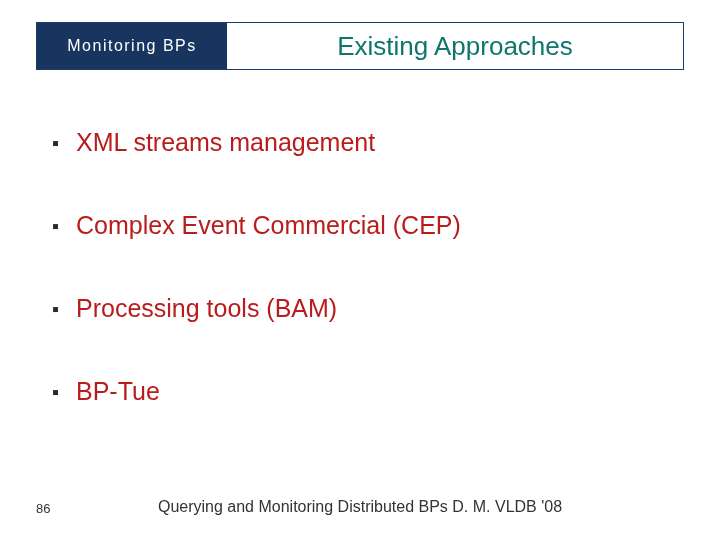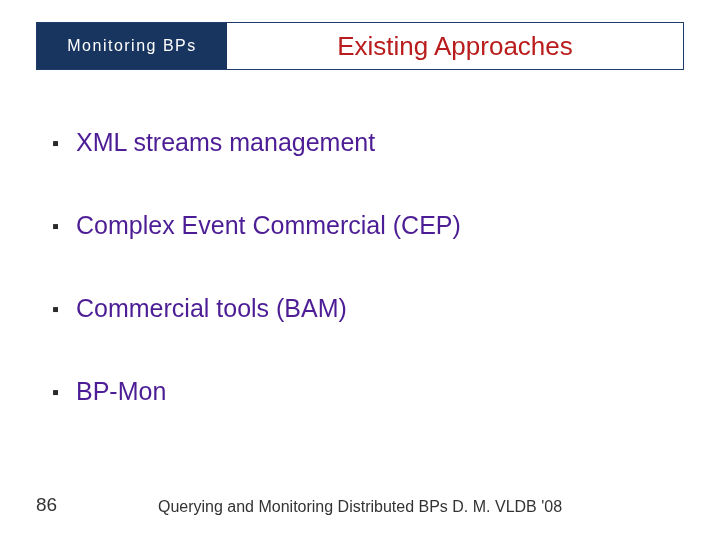--- a/index.html
+++ b/index.html
@@ -23,21 +23,21 @@
     align-items: center;
     justify-content: center;
     font-size: 16px;
     letter-spacing: 1.5px;
   }
   .title-main {
     flex: 1;
     display: flex;
     align-items: center;
     justify-content: center;
-    color: #b91c1c;
+    color: #0f766e;
     font-size: 26px;
   }
   .bullets {
     position: absolute;
     top: 128px;
     left: 52px;
     width: 616px;
   }
   .bullet-item {
     display: flex;
@@ -46,27 +46,27 @@
   }
   .bullet-marker {
     width: 10px;
     font-size: 20px;
     color: #2a2a2a;
     margin-right: 14px;
     line-height: 1;
   }
   .bullet-text {
     font-size: 25px;
-    color: #4c1d95;
+    color: #b91c1c;
   }
   .page-num {
     position: absolute;
     bottom: 24px;
     left: 36px;
-    font-size: 19px;
+    font-size: 13px;
     color: #333333;
   }
   .footer {
     position: absolute;
     bottom: 24px;
     left: 0;
     width: 720px;
     text-align: center;
     font-size: 16px;
     color: #333333;
@@ -90,24 +90,24 @@
     <div class="bullet-item">
       <span class="bullet-marker">▪</span>
       <span class="bullet-text">XML streams management</span>
     </div>
     <div class="bullet-item">
       <span class="bullet-marker">▪</span>
       <span class="bullet-text">Complex Event Commercial (CEP)</span>
     </div>
     <div class="bullet-item">
       <span class="bullet-marker">▪</span>
-      <span class="bullet-text">Commercial tools (BAM)</span>
+      <span class="bullet-text">Processing tools (BAM)</span>
     </div>
     <div class="bullet-item">
       <span class="bullet-marker">▪</span>
-      <span class="bullet-text">BP-Mon</span>
+      <span class="bullet-text">BP-Tue</span>
     </div>
   </div>
 
   <div class="page-num">86</div>
   <div class="footer">Querying and Monitoring Distributed BPs D. M. VLDB '08</div>
 
 </div>
 
 </body></html>

